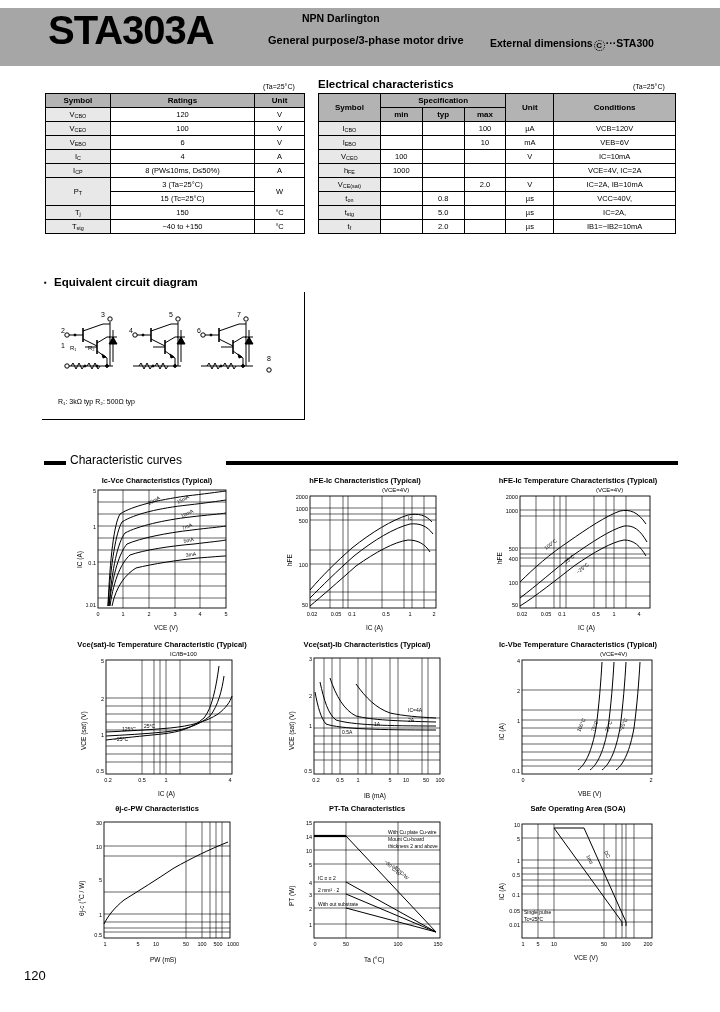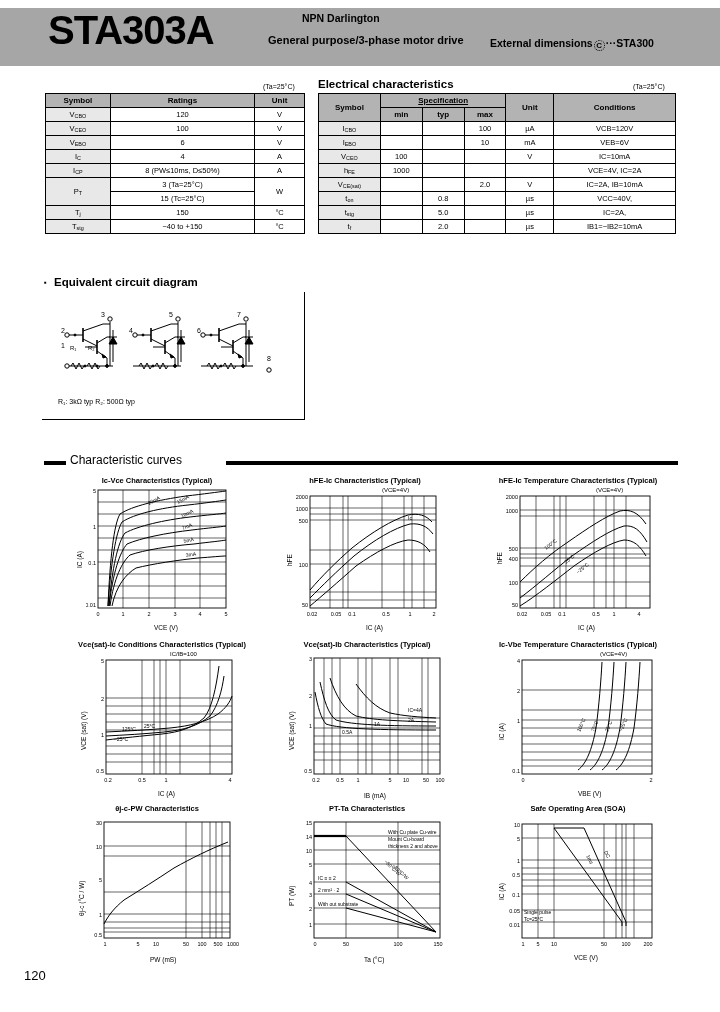--- a/index.html
+++ b/index.html
@@ -194,21 +194,21 @@
     </tbody>
   </table>
 
   <div class="sec-title" style="left:318px; top:78px;text-align:right;">Electrical characteristics</div>
   <div class="sec-cond" style="left:633px; top:83px;">(Ta=25°C)</div>
 
   <table class="dt" style="left:318px; top:93px; width:358px;">
     <thead>
       <tr>
         <th class="topline" rowspan="2" style="width:62px;">Symbol</th>
-        <th class="topline" colspan="3" style="width:126px;text-decoration:underline;">Specification</th>
+        <th class="topline" colspan="3" style="width:126px;">Specification</th>
         <th class="topline" rowspan="2" style="width:48px;">Unit</th>
         <th class="topline" rowspan="2" style="width:122px;margin-top:32px;">Conditions</th>
       </tr>
       <tr>
         <th style="width:42px;">min</th>
         <th style="width:42px;">typ</th>
         <th style="width:42px;">max</th>
       </tr>
     </thead>
     <tbody>
@@ -555,21 +555,21 @@
         <text x="90" y="122">0.5</text>
         <text x="108" y="122">1</text>
         <text x="133" y="122">4</text>
       </g>
     </svg>
     <div class="axis-label" style="left:100px; top:148px;">IC (A)</div>
     <div class="ylabel-rot" style="left:18px; top:88px;">hFE</div>
   </div>
 
   <div class="chart-block" style="left:62px; top:640px; width:200px; height:162px;">
-    <div class="chart-title">Vce(sat)-Ic Conditions Characteristics (Typical)</div>
+    <div class="chart-title">Vce(sat)-Ic Temperature Characteristic (Typical)</div>
     <div class="chart-cond" style="left:108px; top:11px;">IC/IB=100</div>
     <svg class="plot-svg" style="left:30px; top:18px;" width="150" height="128" viewBox="0 0 150 128">
       <rect x="14" y="2" width="126" height="114" fill="#fff" stroke="#000" stroke-width="0.9"></rect>
       <g stroke="#000" stroke-width="0.6">
         <line x1="14" y1="40" x2="140" y2="40"></line>
           <line x1="14" y1="48" x2="140" y2="48"></line>
         <line x1="14" y1="56" x2="140" y2="56"></line>
           <line x1="14" y1="64" x2="140" y2="64"></line>
         <line x1="14" y1="72" x2="140" y2="72"></line>
           <line x1="14" y1="88" x2="140" y2="88"></line>

